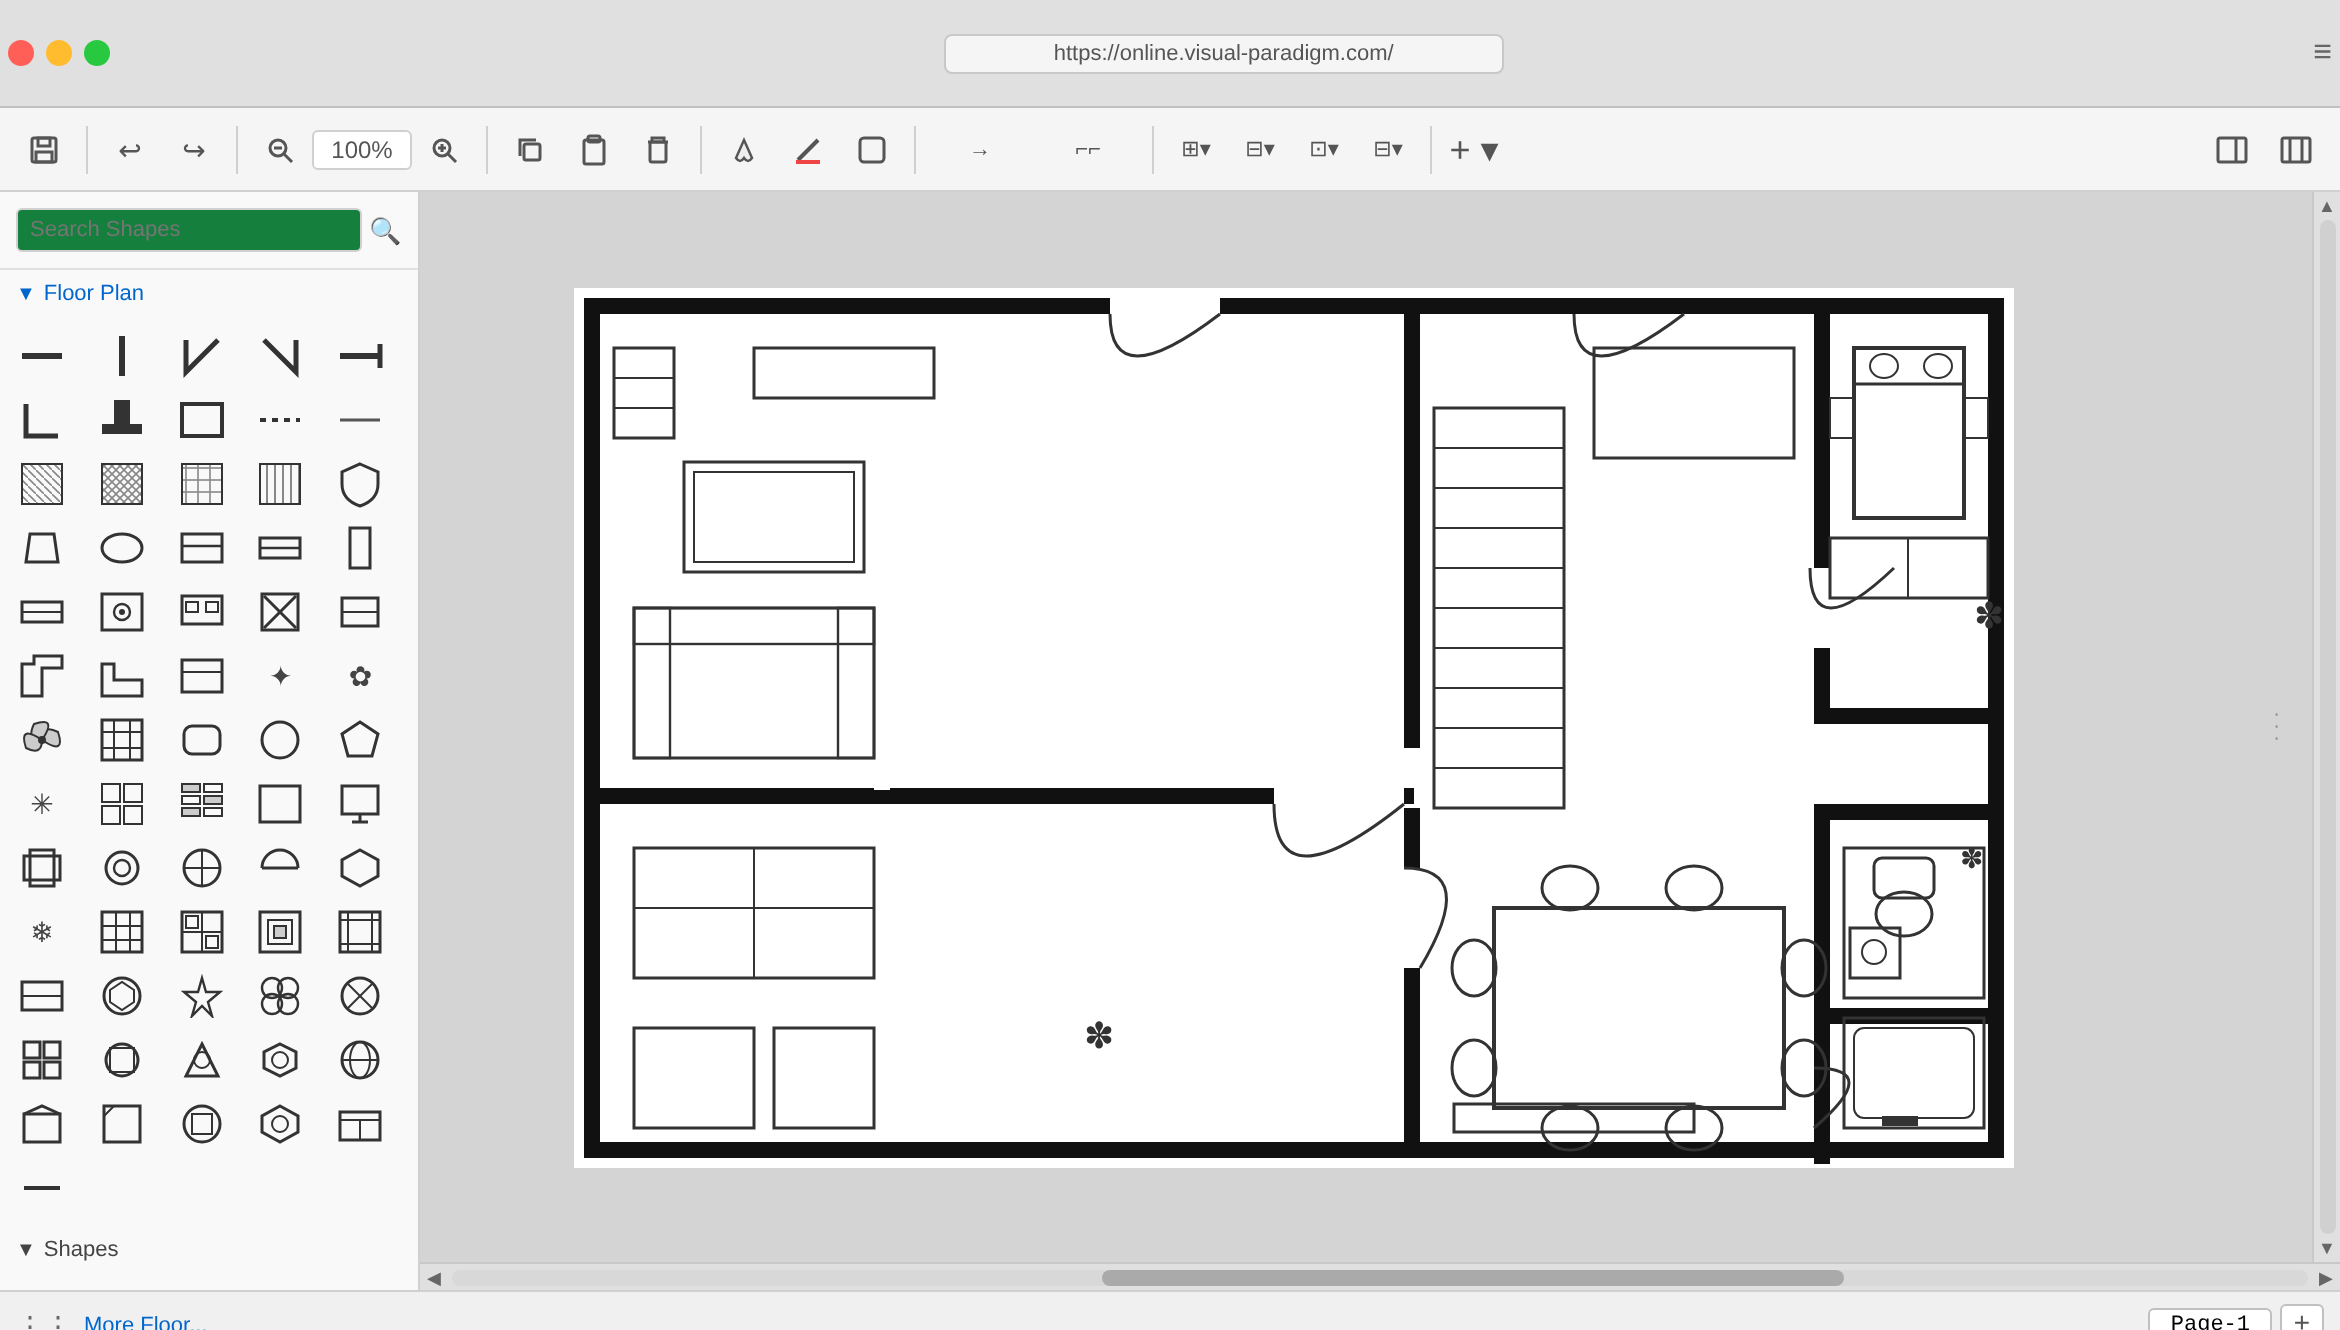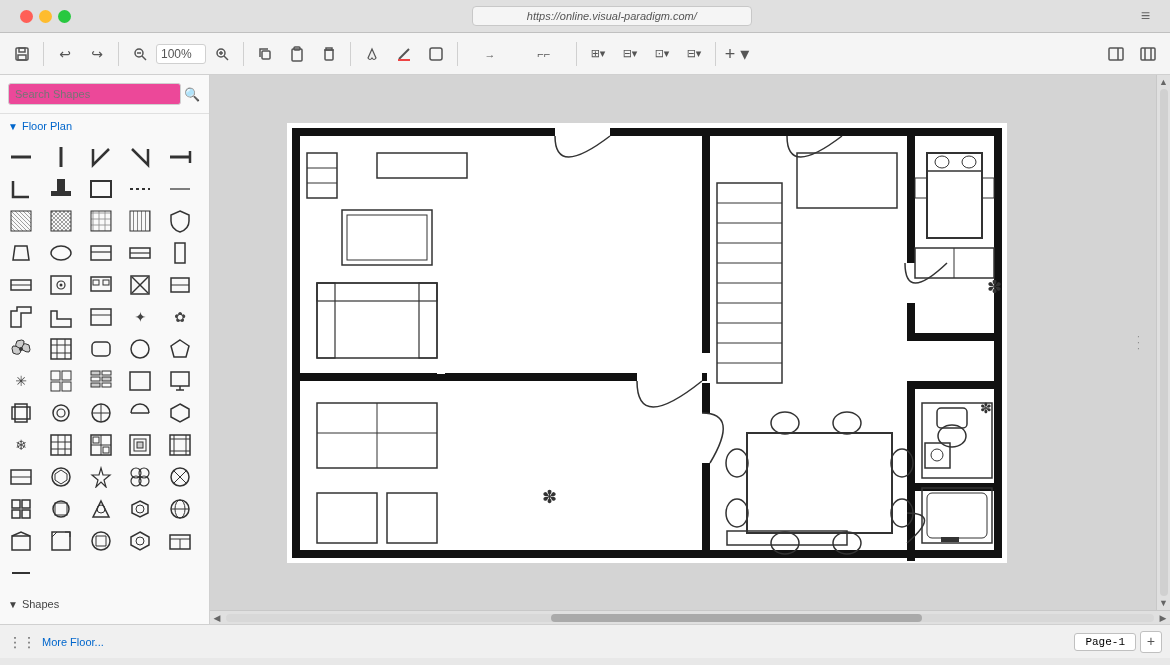--- a/index.html
+++ b/index.html
@@ -1,27 +1,26 @@
 <!DOCTYPE html>
 <html><head>
   <meta charset="utf-8">
   <style>
     * { margin: 0; padding: 0; box-sizing: border-box; }
     body { width: 1170px; height: 665px; overflow: hidden; font-family: -apple-system, BlinkMacSystemFont, 'Segoe UI', sans-serif; font-size: 12px; background: #e8e8e8; }
 
     
     .title-bar {
-      height: 33px;
+      height: 54px;
       background: #e0e0e0;
       border-bottom: 1px solid #c0c0c0;
       display: flex;
       align-items: center;
-      padding: 0 20px;
+      padding: 0 4px;
       position: relative;
-      font-style: italic;
     }
     .traffic-lights { display: flex; gap: 6px; margin-right: 12px; }
     .tl { width: 13px; height: 13px; border-radius: 50%; }
     .tl-red { background: #ff5f57; }
     .tl-yellow { background: #febc2e; }
     .tl-green { background: #28c840; }
     .url-bar {
       flex: 1;
       display: flex;
       align-items: center;
@@ -55,21 +54,21 @@
       border: none; background: transparent; cursor: pointer;
       border-radius: 3px; font-size: 14px; color: #555;
     }
     .toolbar-sep { width: 1px; height: 24px; background: #d0d0d0; margin: 0 3px; }
     .zoom-area {
       display: flex; align-items: center; gap: 2px;
     }
     .zoom-val {
       font-size: 12px; color: #555; padding: 2px 4px;
       border: 1px solid #d0d0d0; border-radius: 3px; background: white;
-      width: 50px; 
+      width: 50px; text-align: center;
     }
 
     
     .main-layout {
       display: flex;
       height: calc(665px - 40px - 42px - 34px);
     }
 
     
     .left-sidebar {
@@ -87,21 +86,21 @@
       display: flex;
       align-items: center;
       gap: 4px;
     }
     .search-input {
       flex: 1;
       border: 1px solid #d0d0d0;
       border-radius: 3px;
       padding: 4px 6px;
       font-size: 11px;
-      background: #ec4899;
+      background: #15803d;
       outline: none;
     }
     .search-icon-btn { color: #888; font-size: 13px; background: none; border: none; cursor: pointer; }
     .shapes-scroll {
       flex: 1;
       overflow-y: auto;
       overflow-x: hidden;
     }
     .category-header {
       padding: 6px 8px;

